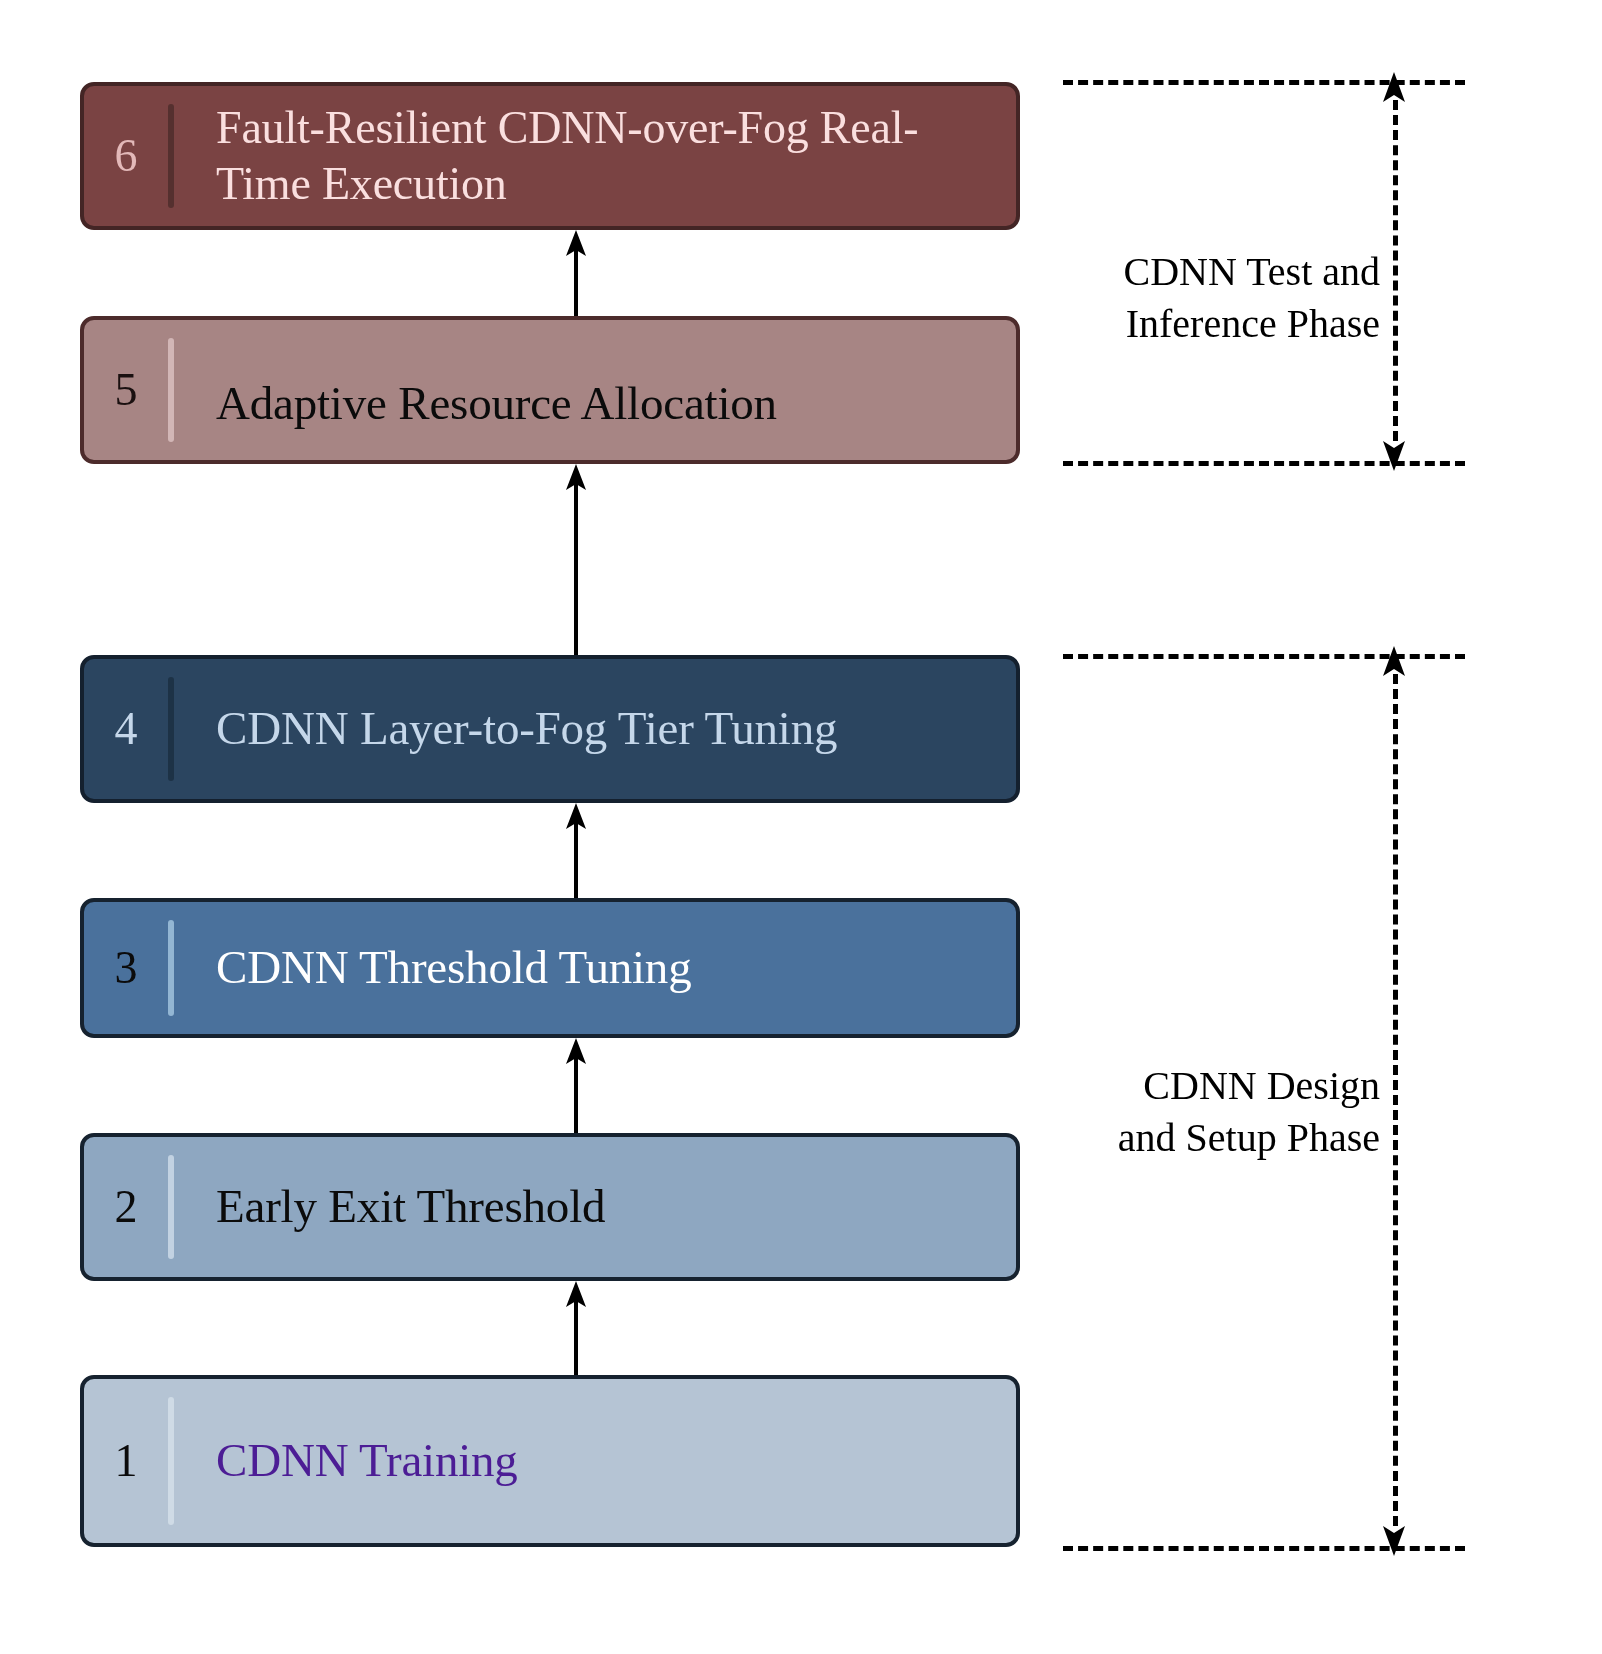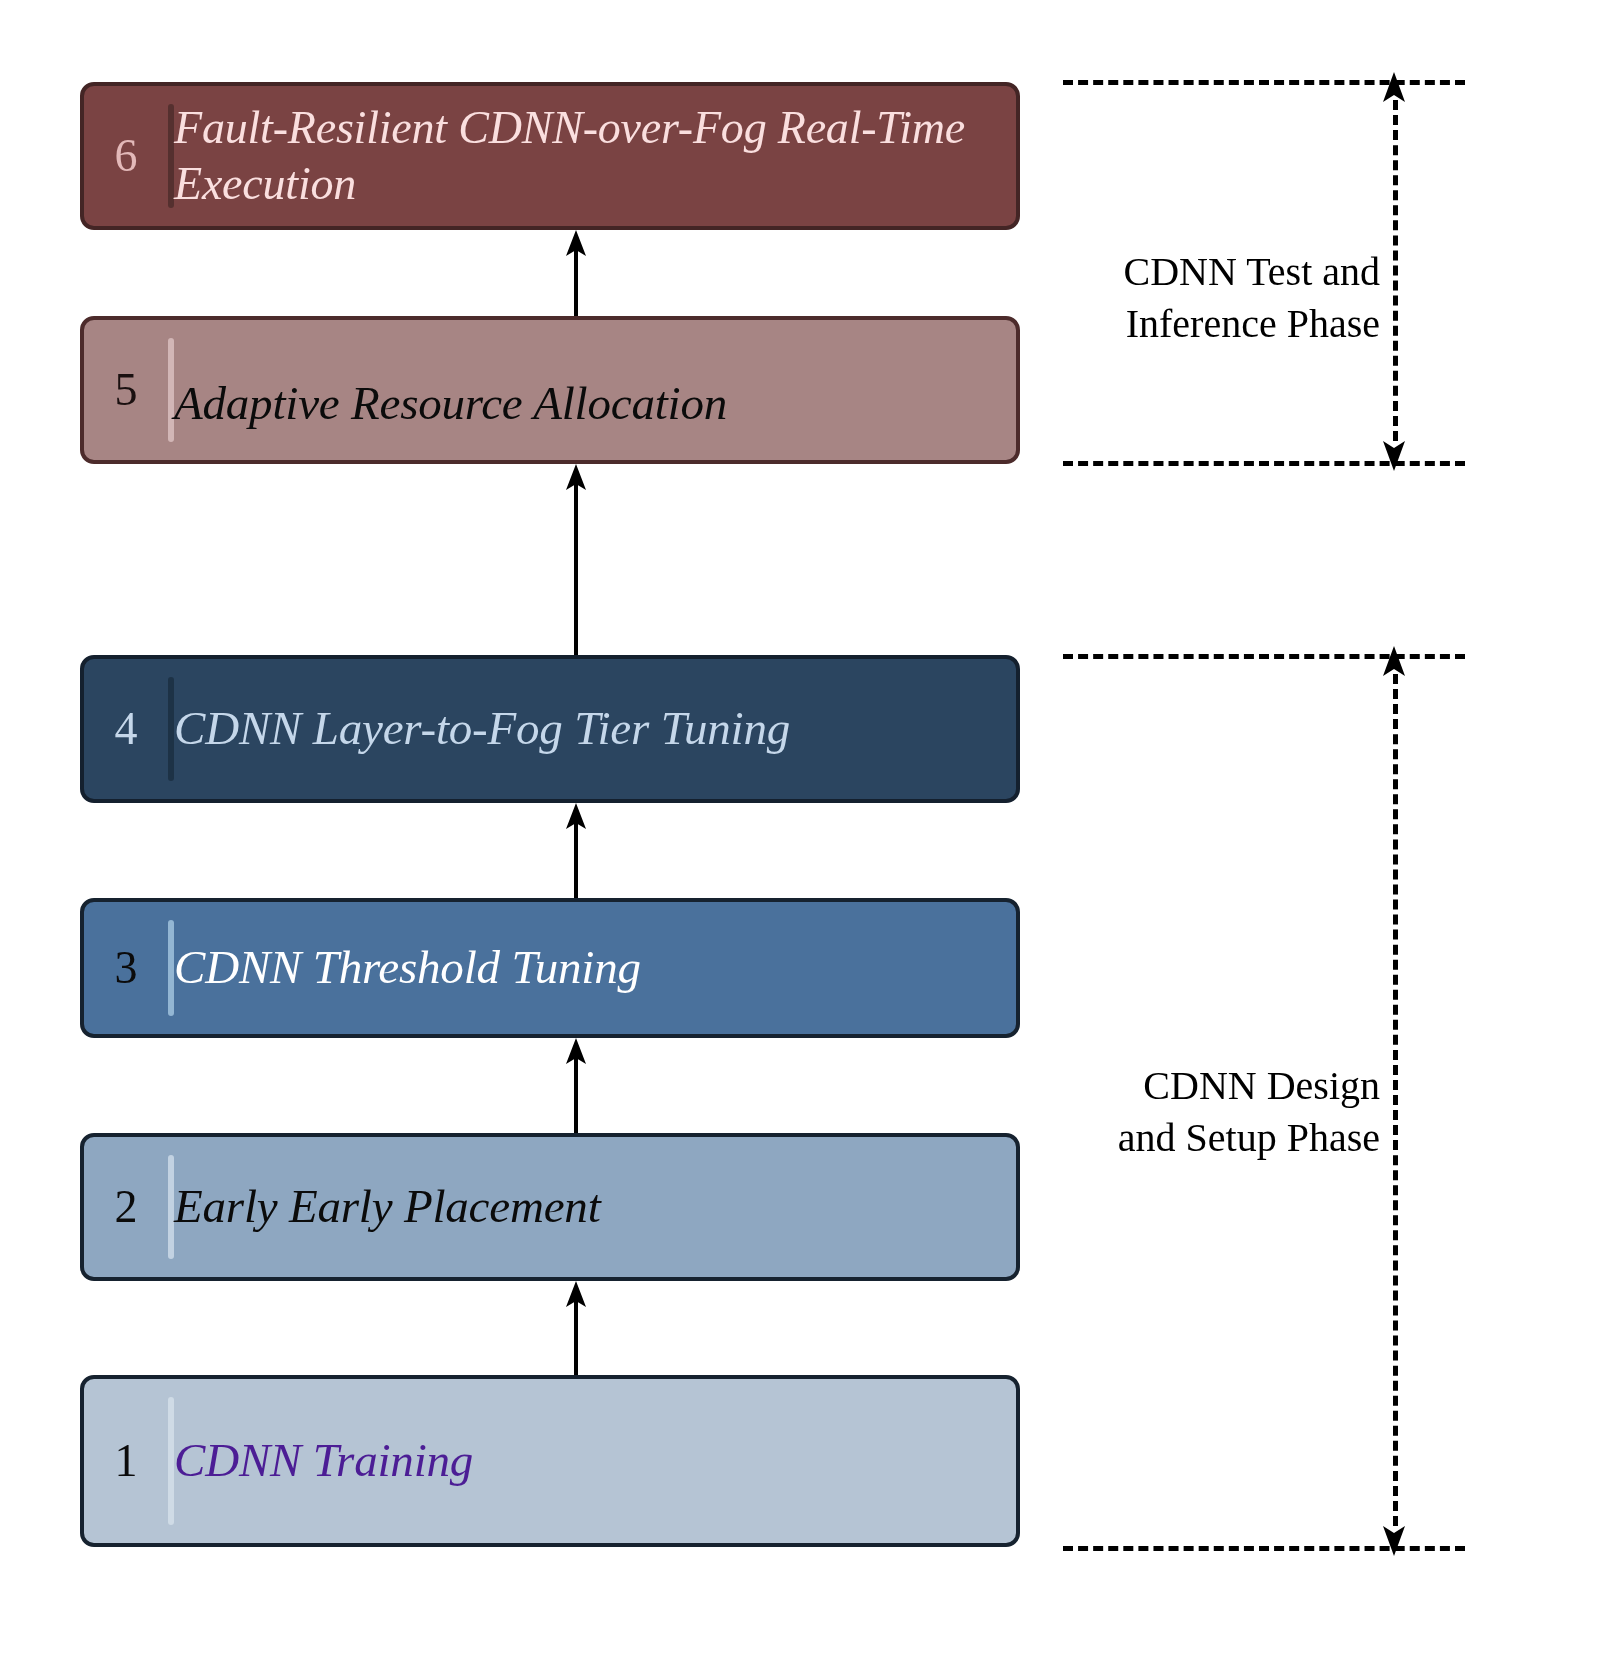--- a/index.html
+++ b/index.html
@@ -39,26 +39,26 @@
   }
   .stage .divider {
     width: 6px;
     flex: 0 0 6px;
     align-self: stretch;
     margin: 18px 0;
     border-radius: 3px;
   }
   .stage .label {
     flex: 1 1 auto;
+    padding-left: 42px;
     padding-right: 18px;
     font-size: 47px;
     line-height: 1.18;
     font-family: "Liberation Serif", "DejaVu Serif", serif;
     letter-spacing: -0.2px;
-    font-style: italic;
   }
 
   
   #stage-6 { top: 82px;   height: 148px; }
   #stage-5 { top: 316px;  height: 148px; }
   #stage-4 { top: 655px;  height: 148px; }
   #stage-3 { top: 898px;  height: 140px; }
   #stage-2 { top: 1133px; height: 148px; }
   #stage-1 { top: 1375px; height: 172px; }
 
@@ -131,21 +131,21 @@
 
   <div class="stage" id="stage-3" style="background: rgb(74, 113, 156); border: 4px solid rgb(22, 34, 47);">
     <span class="num" style="color: rgb(11, 11, 11);">3</span>
     <span class="divider" style="background: rgb(147, 182, 211);"></span>
     <span class="label" style="color: #ffffff;">CDNN Threshold Tuning</span>
   </div>
 
   <div class="stage" id="stage-2" style="background: rgb(142, 167, 193); border: 4px solid rgb(22, 34, 47);">
     <span class="num" style="color: rgb(11, 11, 11);">2</span>
     <span class="divider" style="background: rgb(194, 210, 226);"></span>
-    <span class="label" style="color: rgb(11, 11, 11);">Early Early Placement</span>
+    <span class="label" style="color: rgb(11, 11, 11);">Early Exit Threshold</span>
   </div>
 
   <div class="stage" id="stage-1" style="background: rgb(181, 196, 212); border: 4px solid rgb(22, 34, 47);">
     <span class="num" style="color: rgb(11, 11, 11);">1</span>
     <span class="divider" style="background: rgb(207, 219, 230);"></span>
     <span class="label" style="color: #4c1d95;">CDNN Training</span>
   </div>
 
   <div class="connector" style="top:230px; height:86px;">
     <svg width="72" height="86" viewBox="0 0 72 86">

